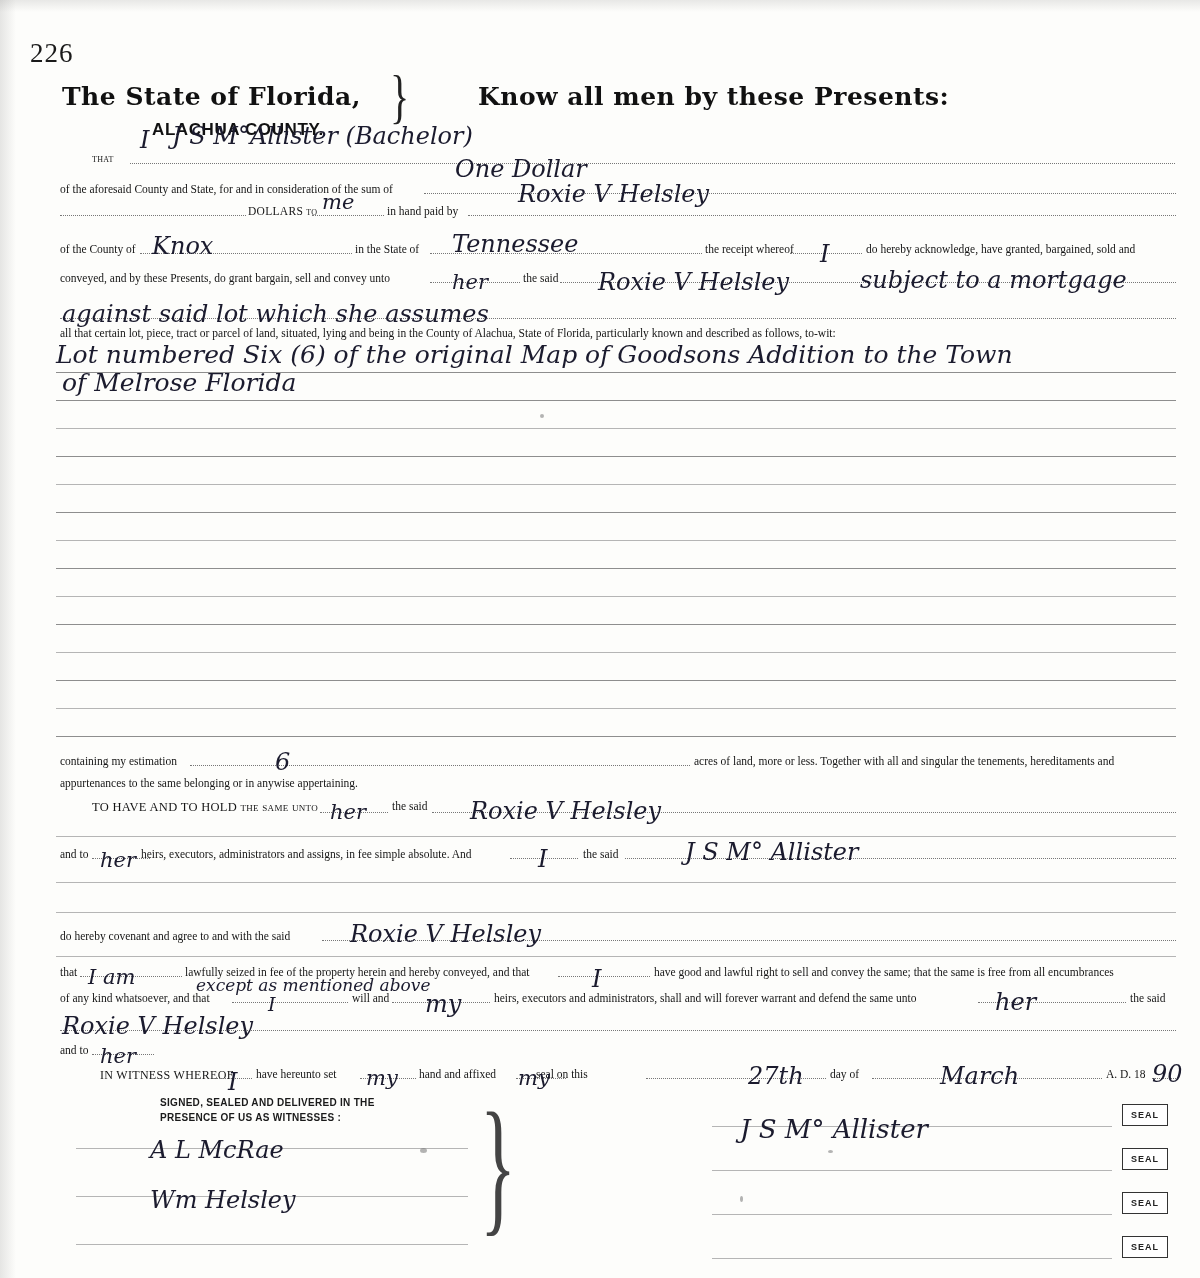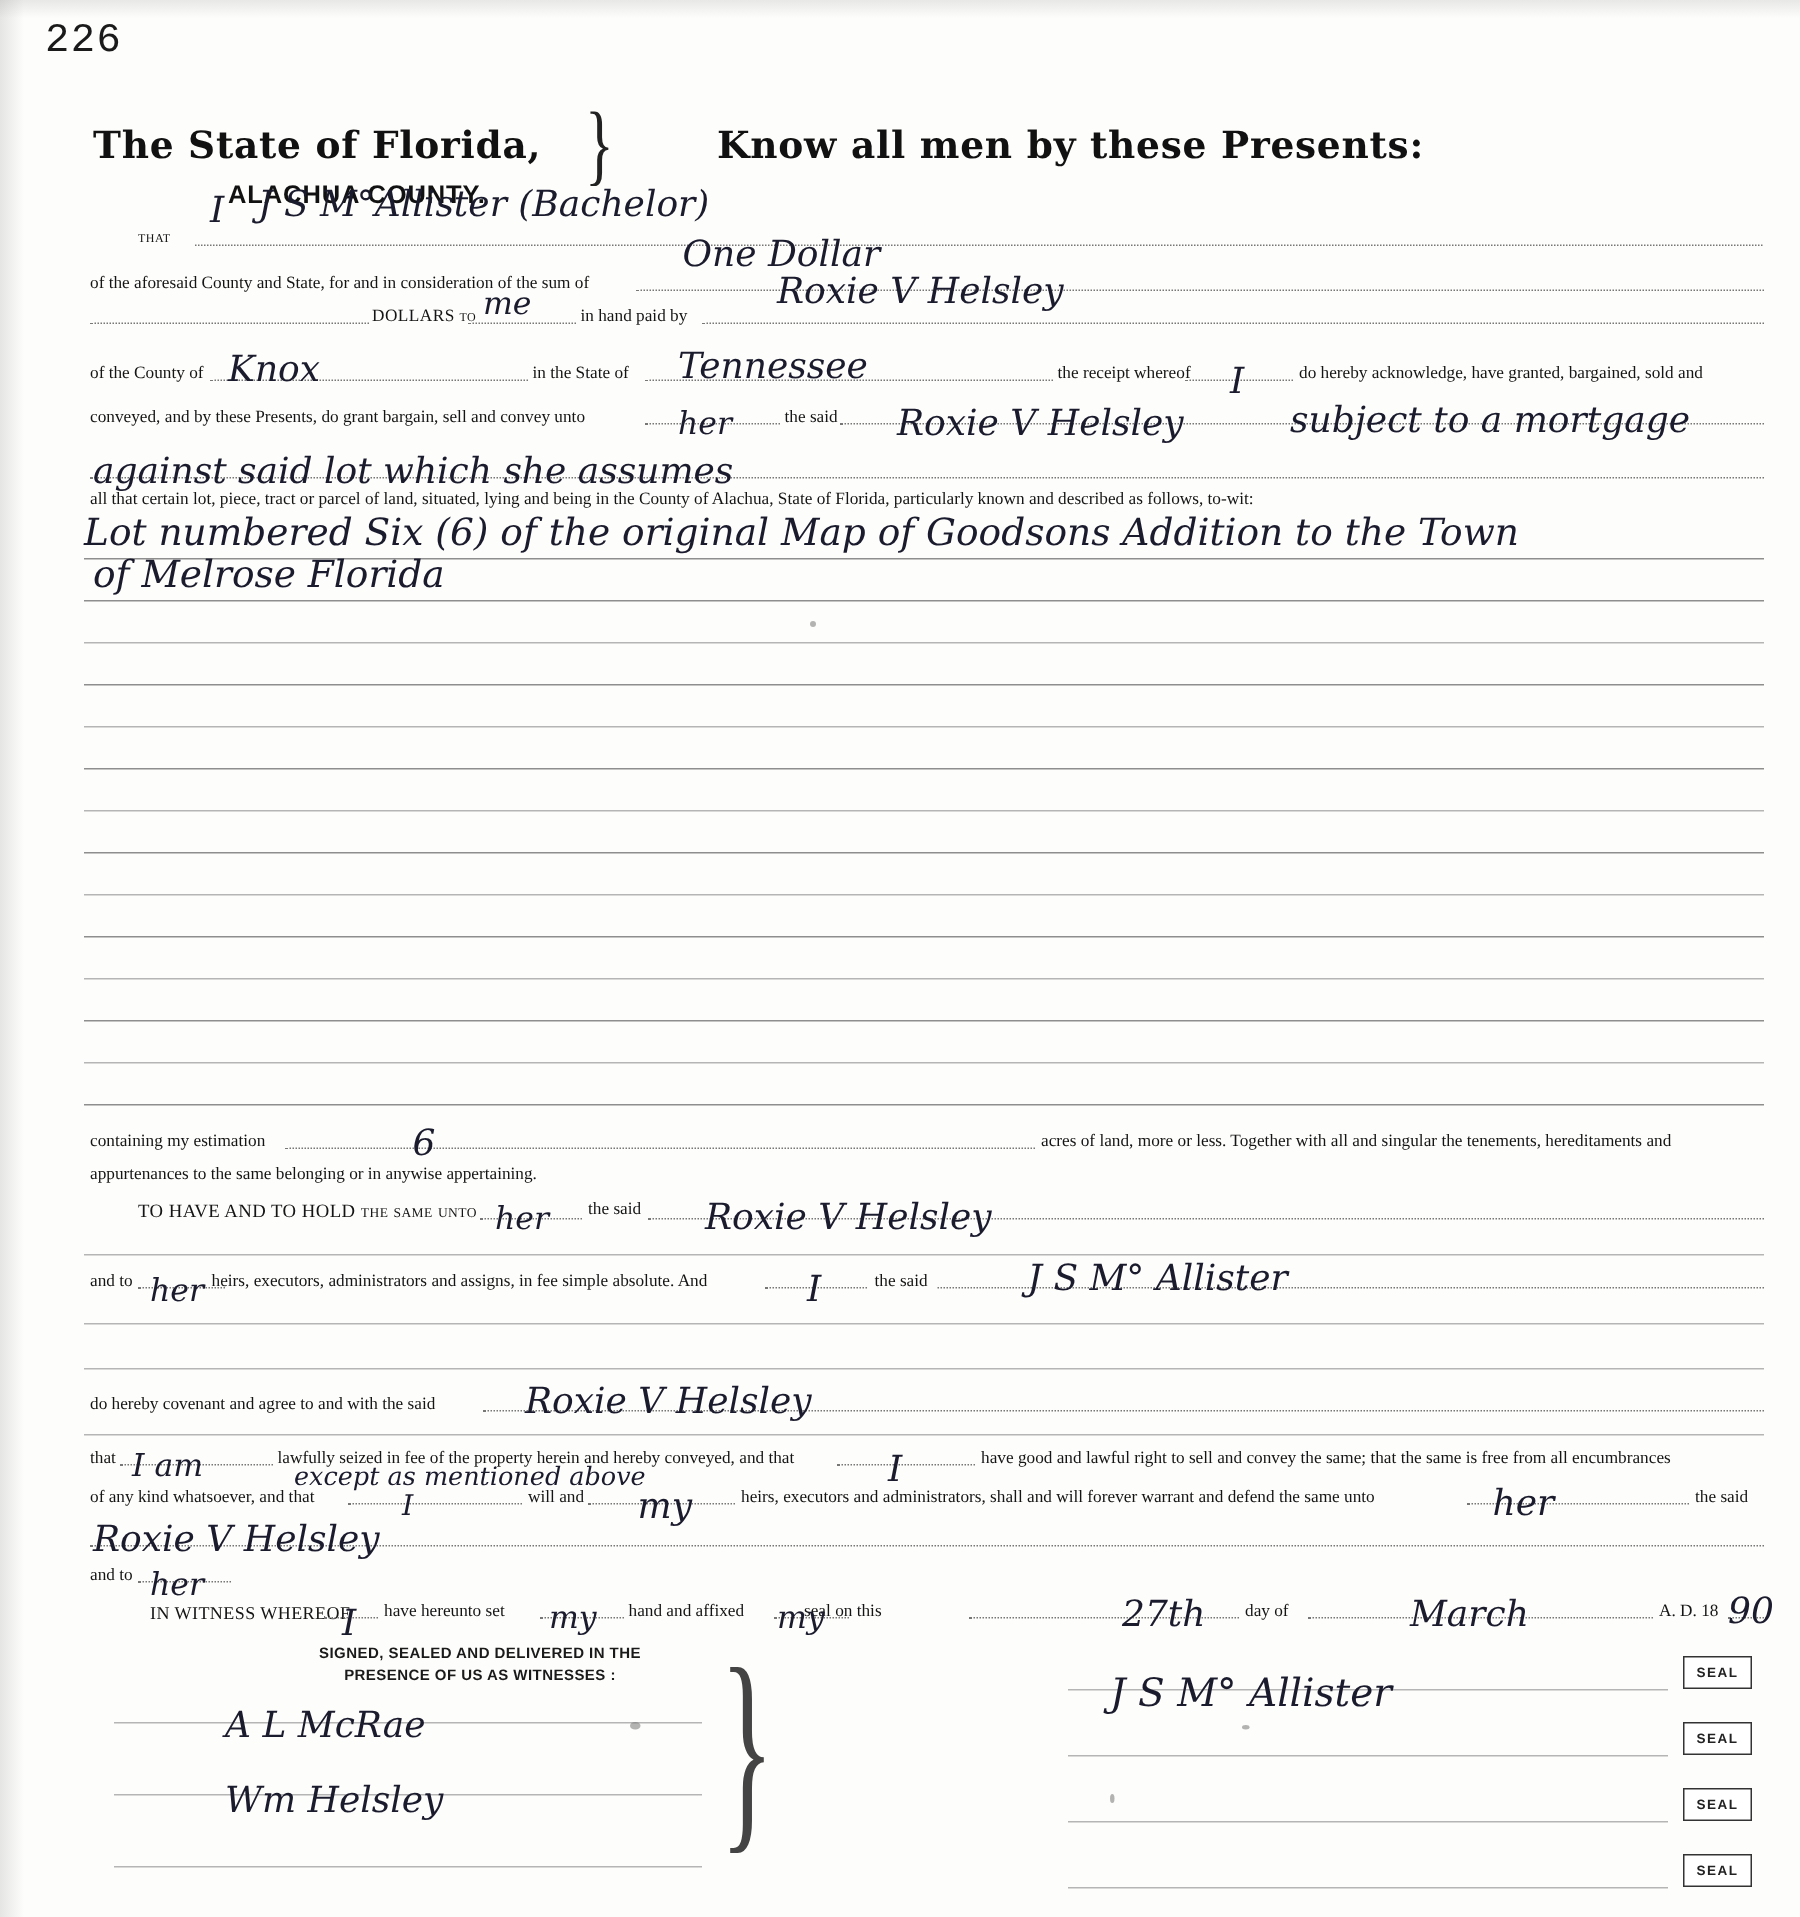--- a/index.html
+++ b/index.html
@@ -19,22 +19,22 @@
     position: absolute;
     left: 0; top: 0;
     width: 1200px;
     height: 1278px;
     background: #fdfdfb;
   }
   
   .page-number {
     position: absolute;
     left: 30px;
-    top: 13px;
-    font-family: Liberation Mono, monospace;
+    top: 38px;
+    font-family: Liberation Serif, serif;
     font-size: 27px;
     letter-spacing: 1px;
     color: #1a1a1a;
   }
 
   
   .gothic {
     font-family: "DejaVu Serif", serif;
     font-weight: bold;
     font-size: 25px;
@@ -127,21 +127,21 @@
     align-items: center;
     justify-content: center;
     background: #fff;
     color: #222;
   }
   .witness-box {
     position: absolute;
     left: 160px;
     top: 1096px;
     width: 320px;
-    text-align: center;
+    text-align: left;
     font-family: "Liberation Sans", sans-serif;
     font-size: 10px;
     font-weight: bold;
     line-height: 1.45;
     letter-spacing: 0.3px;
     color: #1a1a1a;
   }
   .brace-big {
     position: absolute;
     left: 480px;

